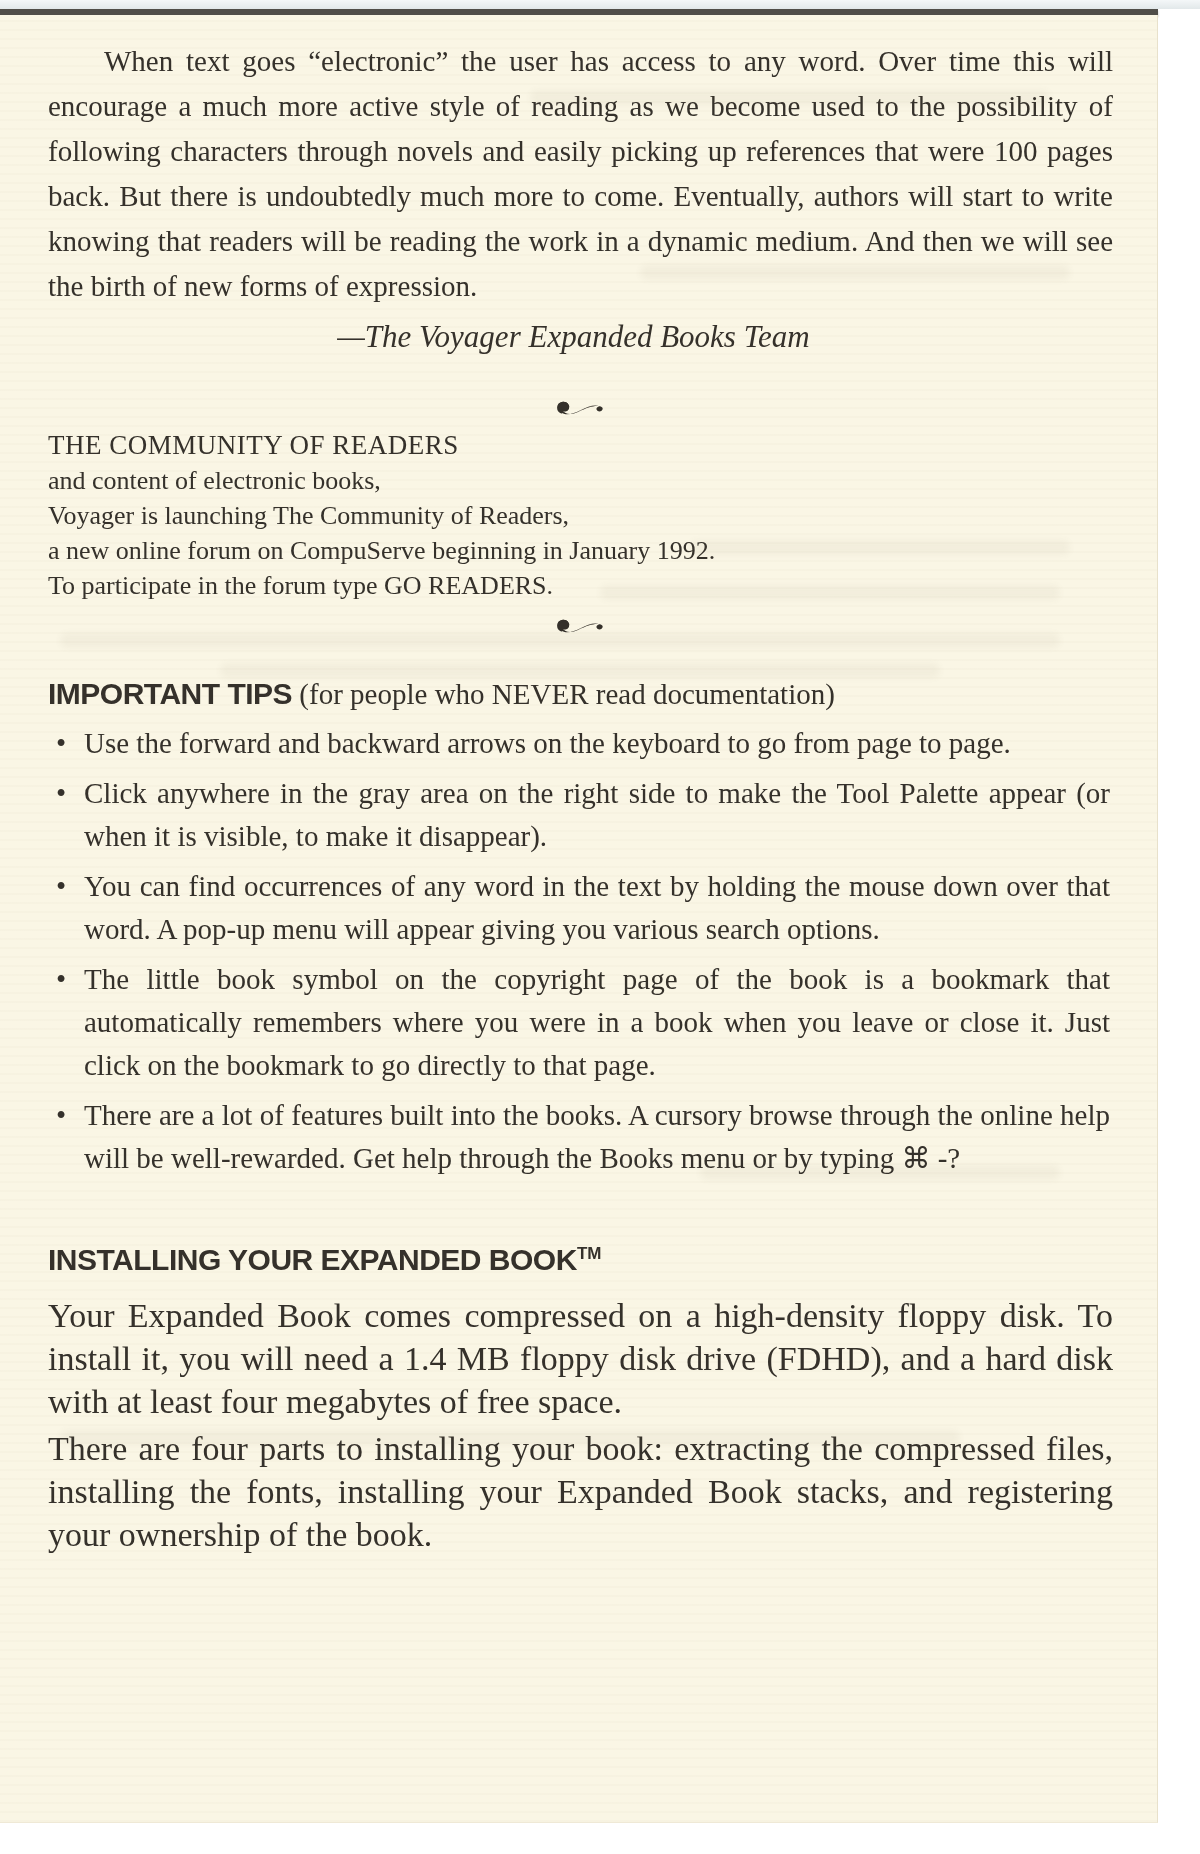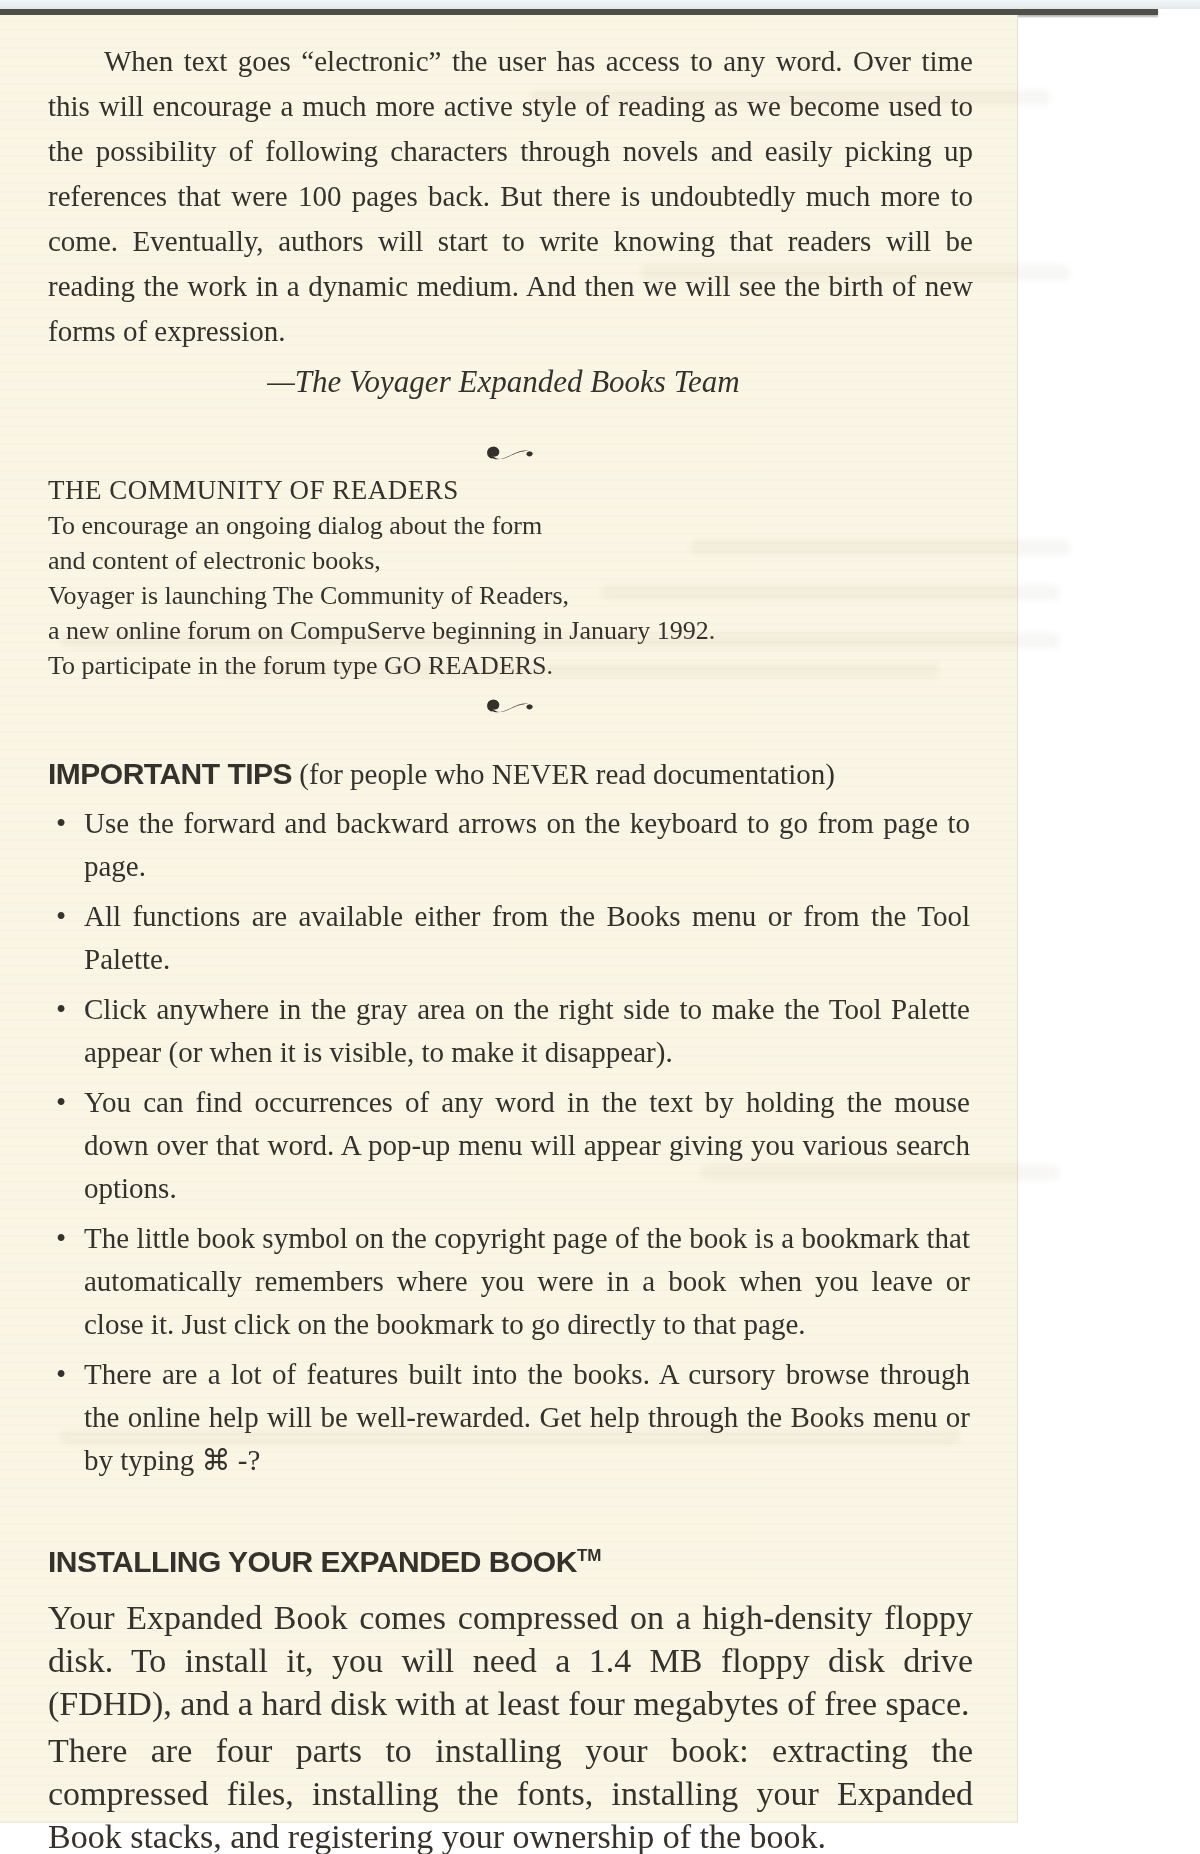--- a/index.html
+++ b/index.html
@@ -13,21 +13,21 @@
   .top-strip{
     position:absolute;top:0;left:0;width:1200px;height:9px;
     background:linear-gradient(#f4f7f8, var(--edge_strip,#e2e8ea));
   }
   .top-rule{
     position:absolute;top:9px;left:0;width:1158px;height:6px;
     background:var(--rule,#504e49);
     box-shadow:0 2px 2px rgba(90,88,82,.45);
   }
   .page{
-    position:absolute;top:15px;left:0;width:1018px;height:1808px;
+    position:absolute;top:15px;left:0;width:1158px;height:1808px;
     box-sizing:border-box;
     padding:24px 44px 0 48px;
     background:
       repeating-linear-gradient(0deg, rgba(120,100,60,.022) 0 2px, rgba(0,0,0,0) 2px 9px),
       var(--paper,#faf6e5);
     border-right:1px solid #e8e1cb;
     border-bottom:1px solid #efe9d6;
   }
   
   .ghosting{position:absolute;inset:0;pointer-events:none;}
@@ -97,39 +97,37 @@
 
   <div class="ornament orn1">
     <svg width="52" height="28" viewBox="0 0 104 56">
       <path d="M14 40 C 2 38, 2 20, 14 18 C 24 16, 30 24, 28 31 C 26 38, 18 39, 15 34 C 20 44, 34 44, 46 38 C 62 30, 74 26, 84 26 C 92 26, 97 29, 95 33 C 93 38, 85 38, 83 33 C 82 30, 85 27, 89 27 C 80 22, 66 27, 52 34 C 38 41, 24 46, 14 40 Z" fill="#35312b"></path>
       <path d="M13 39 C 4 36, 4 22, 14 20 C 23 18, 28 25, 26 30 C 24 36, 16 36, 15 31" fill="none" stroke="#35312b" stroke-width="4" stroke-linecap="round"></path>
     </svg>
   </div>
 
   <div class="community">
     <div class="c-title">THE COMMUNITY OF READERS</div>
-    <div class="c-line">To encourage an ongoing dialog about the form</div>
     <div class="c-line">and content of electronic books,</div>
     <div class="c-line">Voyager is launching The Community of Readers,</div>
     <div class="c-line">a new online forum on CompuServe beginning in January 1992.</div>
     <div class="c-line">To participate in the forum type GO READERS.</div>
   </div>
 
   <div class="ornament orn2">
     <svg width="52" height="28" viewBox="0 0 104 56">
       <path d="M14 40 C 2 38, 2 20, 14 18 C 24 16, 30 24, 28 31 C 26 38, 18 39, 15 34 C 20 44, 34 44, 46 38 C 62 30, 74 26, 84 26 C 92 26, 97 29, 95 33 C 93 38, 85 38, 83 33 C 82 30, 85 27, 89 27 C 80 22, 66 27, 52 34 C 38 41, 24 46, 14 40 Z" fill="#35312b"></path>
       <path d="M13 39 C 4 36, 4 22, 14 20 C 23 18, 28 25, 26 30 C 24 36, 16 36, 15 31" fill="none" stroke="#35312b" stroke-width="4" stroke-linecap="round"></path>
     </svg>
   </div>
 
   <h2 class="tips-heading"><span class="bold-sans">IMPORTANT TIPS</span><span> (for people who NEVER read documentation)</span></h2>
 
   <ul class="tips-list">
     <li>Use the forward and backward arrows on the keyboard to go from page to page.</li>
-    <li>All functions are available either from the Books menu or from the Tool Palette.</li>
     <li>Click anywhere in the gray area on the right side to make the Tool Palette appear (or when it is visible, to make it disappear).</li>
     <li>You can find occurrences of any word in the text by holding the mouse down over that word. A pop-up menu will appear giving you various search options.</li>
     <li>The little book symbol on the copyright page of the book is a bookmark that automatically remembers where you were in a book when you leave or close it. Just click on the bookmark to go directly to that page.</li>
     <li>There are a lot of features built into the books. A cursory browse through the online help will be well-rewarded. Get help through the Books menu or by typing ⌘ -?</li>
   </ul>
 
   <h2 class="install-heading"><span>INSTALLING YOUR EXPANDED BOOK</span><sup>TM</sup></h2>
 
   <p class="install-para">Your Expanded Book comes compressed on a high-density floppy disk. To install it, you will need a 1.4 MB floppy disk drive (FDHD), and a hard disk with at least four megabytes of free space.</p>
   <p class="install-para">There are four parts to installing your book: extracting the compressed files, installing the fonts, installing your Expanded Book stacks, and registering your ownership of the book.</p>

